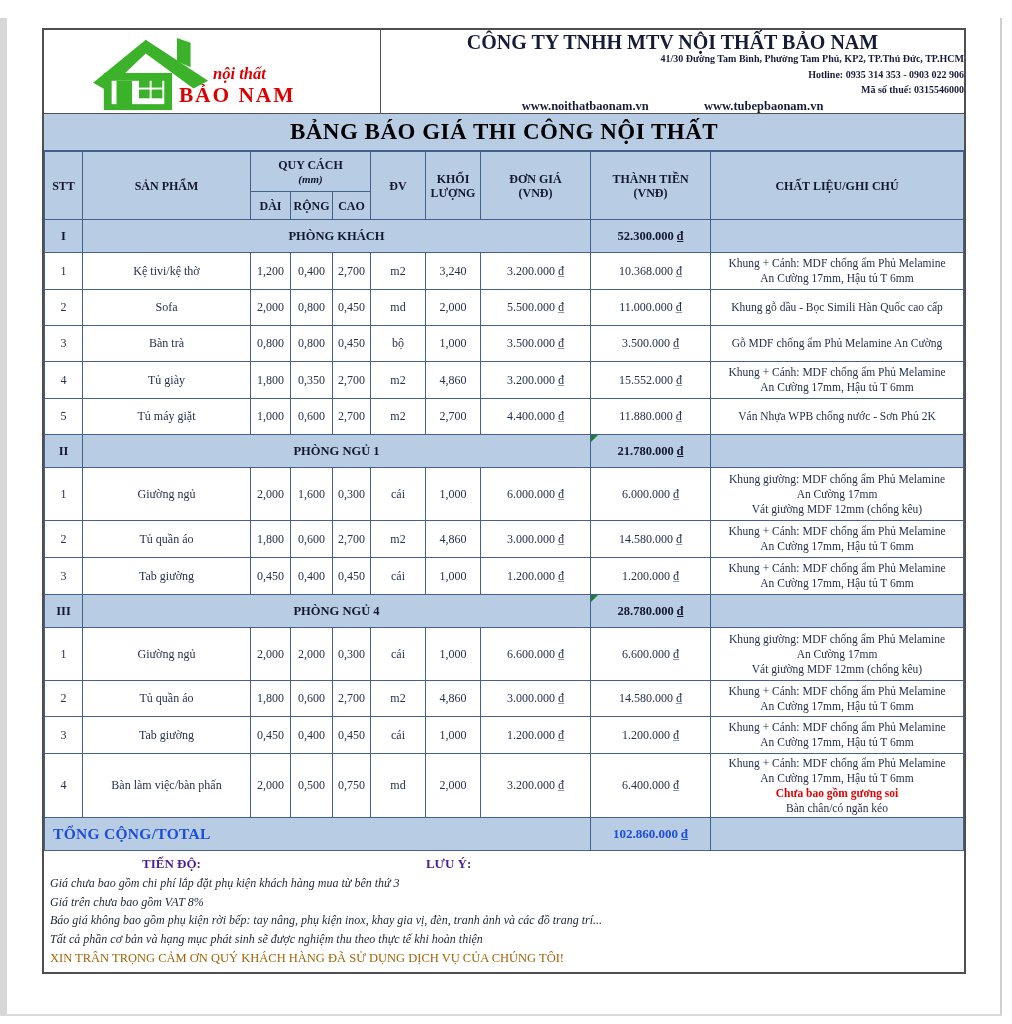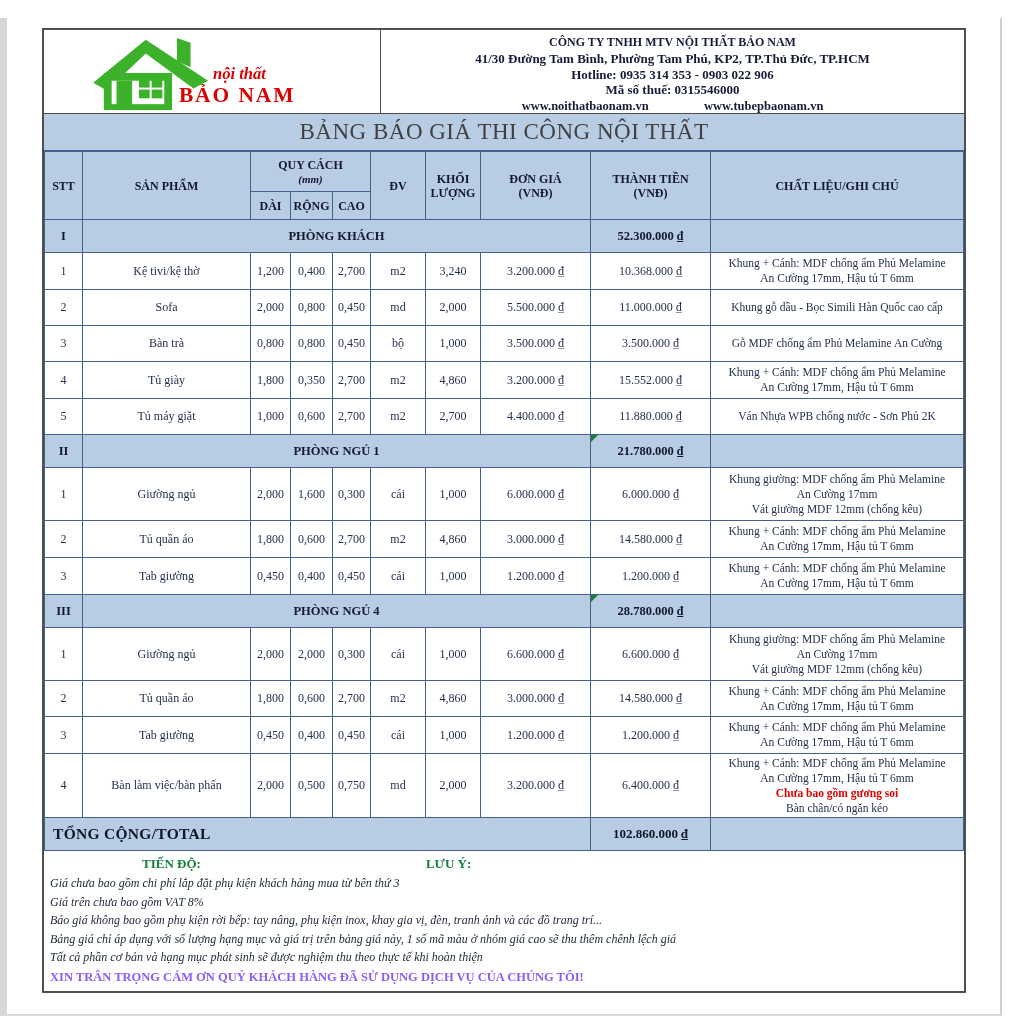--- a/index.html
+++ b/index.html
@@ -17,59 +17,59 @@
     position:absolute;left:42px;top:28px;width:924px;
     border:2px solid #4f4f4f;background:#fff;box-sizing:border-box;
   }
 
   
   .comp{display:flex;height:83px;border-bottom:1px solid #4f4f4f;}
   .comp .logo-cell{width:337px;border-right:1px solid #4f4f4f;box-sizing:border-box;
     display:flex;align-items:center;justify-content:center;}
   .comp .info-cell{flex:1;text-align:center;padding-top:3px;color:#161c38;}
   .info-cell div{font-weight:bold;}
-  .c-name{font-size:12px;line-height:18px;}
-  .c-addr,.c-hot,.c-tax{font-size:13px;line-height:15.5px;}
+  .c-name{font-size:20px;line-height:18px;}
+  .c-addr,.c-hot,.c-tax{font-size:10px;line-height:15.5px;text-align:right;}
   .c-web{font-size:12.5px;line-height:16px;}
   .c-web span{margin:0 26px;}
 
   
   .title-bar{height:36px;background:#b8cce4;border-bottom:1px solid #44618c;
     display:flex;align-items:center;justify-content:center;
-    font-size:23px;font-weight:normal;color:#404040;letter-spacing:.5px;}
+    font-size:23px;font-weight:bold;color:#000000;letter-spacing:.5px;}
 
   
   table{border-collapse:collapse;table-layout:fixed;width:100%;}
   col.c-stt{width:38px}col.c-name{width:168px}col.c-dai{width:40px}col.c-rong{width:42px}
   col.c-cao{width:38px}col.c-dv{width:55px}col.c-kl{width:55px}col.c-dg{width:110px}
   col.c-tt{width:120px}
   th,td{border:1px solid #44618c;text-align:center;vertical-align:middle;
     font-size:12px;padding:1px 2px;box-sizing:border-box;overflow:hidden;}
   thead th{background:#b8cce4;color:#14182e;font-size:12px;line-height:14px;font-weight:bold;}
   .hdr-sub{font-style:italic;font-size:11px;font-weight:bold;}
   .row-sec td{background:#b8cce4;font-weight:bold;font-size:12.5px;height:33px;color:#14182e;}
   tr.h37{height:37px}tr.h36{height:36px}tr.h53{height:53px}tr.h64{height:64px}
   td.note{font-size:11.5px;line-height:15px;padding:1px 16px;}
   td.note .nb,td.note .ns{font-weight:normal;}
   td.note .nred{color:#e00000;font-weight:bold;}
   td.money{white-space:nowrap;}
   .rel{position:relative;}
   .tri{position:absolute;top:0;left:0;width:0;height:0;
     border-top:7px solid #1e7e34;border-right:7px solid transparent;}
-  .row-grand td{background:#b8cce4;height:33px;color:#0f172a;}
+  .row-grand td{background:#b8cce4;height:33px;color:#1d4ed8;}
   .row-grand .glabel{text-align:left;font-size:15.5px;font-weight:bold;padding-left:8px;letter-spacing:.3px;}
   .row-grand .gval{font-weight:bold;font-size:13px;}
 
   
   .notes{padding:2px 6px 4px 6px;color:#1c2438;}
-  .note-labels{display:flex;font-weight:bold;font-size:13px;height:21px;align-items:center;color:#15803d;}
+  .note-labels{display:flex;font-weight:bold;font-size:13px;height:21px;align-items:center;color:#4c1d95;}
   .lbl-tiendo{margin-left:92px;}
   .lbl-luuy{margin-left:225px;}
   .note-line{font-style:italic;font-size:12px;line-height:18.5px;}
-  .thanks{font-weight:bold;font-size:12.5px;line-height:20px;color:#8b5cf6;}
+  .thanks{font-weight:normal;font-size:12.5px;line-height:20px;color:#a16207;}
 
   
   .logo-wrap{width:265px;height:76px;}
 </style>
 </head>
 <body>
 
 <div class="edge-left"></div>
 <div class="edge-right"></div>
 <div class="edge-bottom"></div>
@@ -393,18 +393,17 @@
   </table>
 
   <div class="notes">
     <div class="note-labels">
       <span class="lbl-tiendo">TIẾN ĐỘ:</span>
       <span class="lbl-luuy">LƯU Ý:</span>
     </div>
     <div class="note-line">Giá chưa bao gồm chi phí lắp đặt phụ kiện khách hàng mua từ bên thứ 3</div>
     <div class="note-line">Giá trên chưa bao gồm VAT 8%</div>
     <div class="note-line">Báo giá không bao gồm phụ kiện rời bếp: tay nâng, phụ kiện inox, khay gia vị, đèn, tranh ảnh và các đồ trang trí...</div>
-    <div class="note-line">Bảng giá chỉ áp dụng với số lượng hạng mục và giá trị trên bảng giá này, 1 số mã màu ở nhóm giá cao sẽ thu thêm chênh lệch giá</div>
     <div class="note-line">Tất cả phần cơ bản và hạng mục phát sinh sẽ được nghiệm thu theo thực tế khi hoàn thiện</div>
     <div class="thanks">XIN TRÂN TRỌNG CẢM ƠN QUÝ KHÁCH HÀNG ĐÃ SỬ DỤNG DỊCH VỤ CỦA CHÚNG TÔI!</div>
   </div>
 
 </div>
 
 </body></html>

